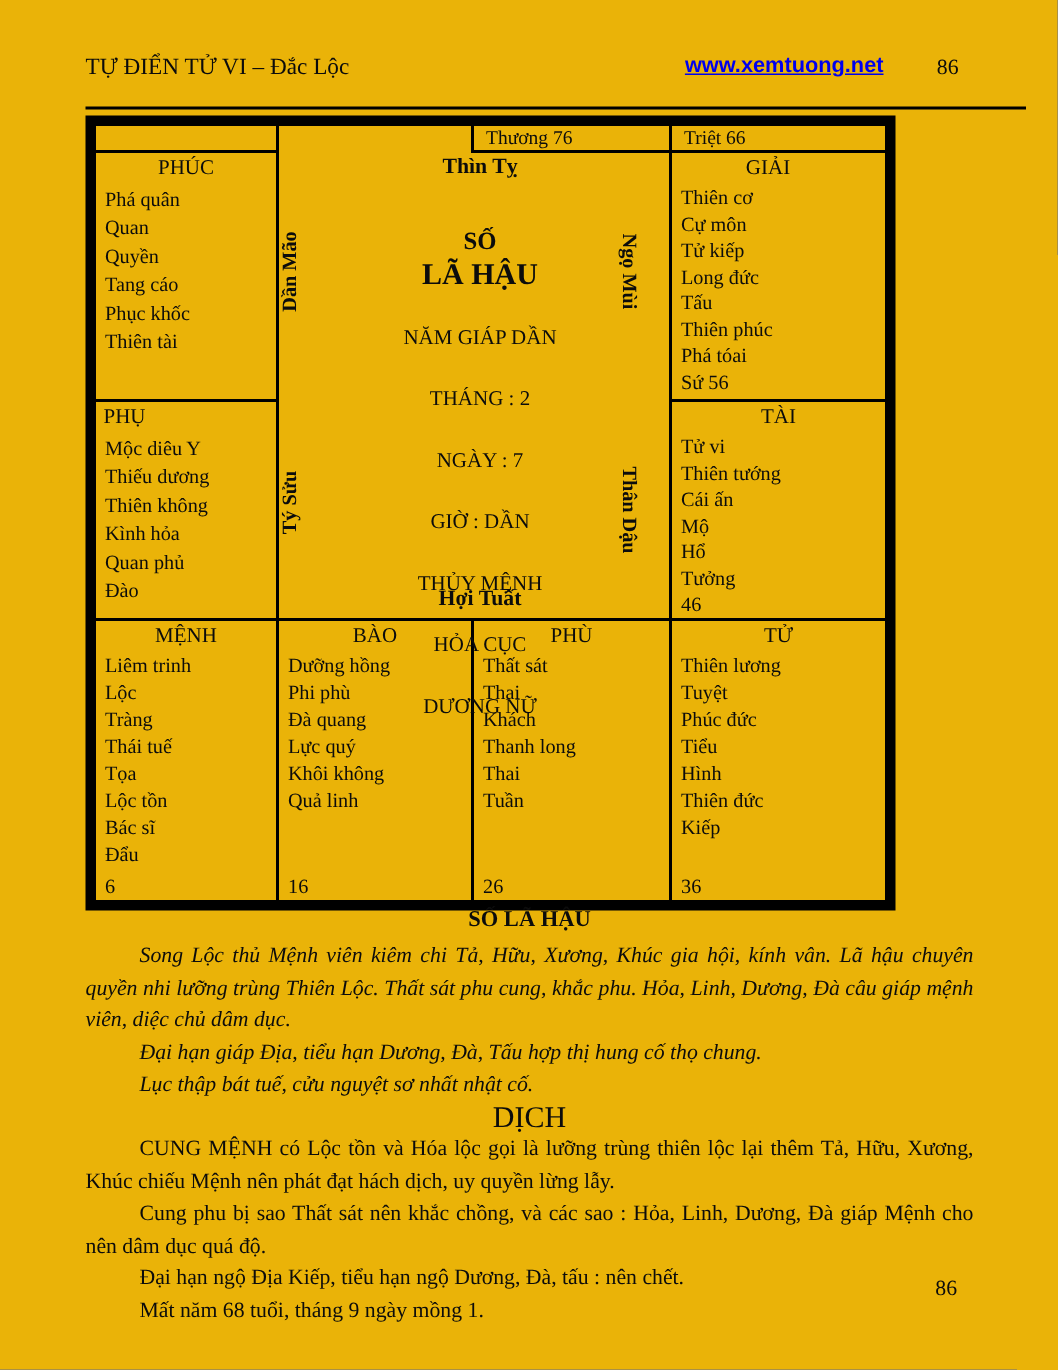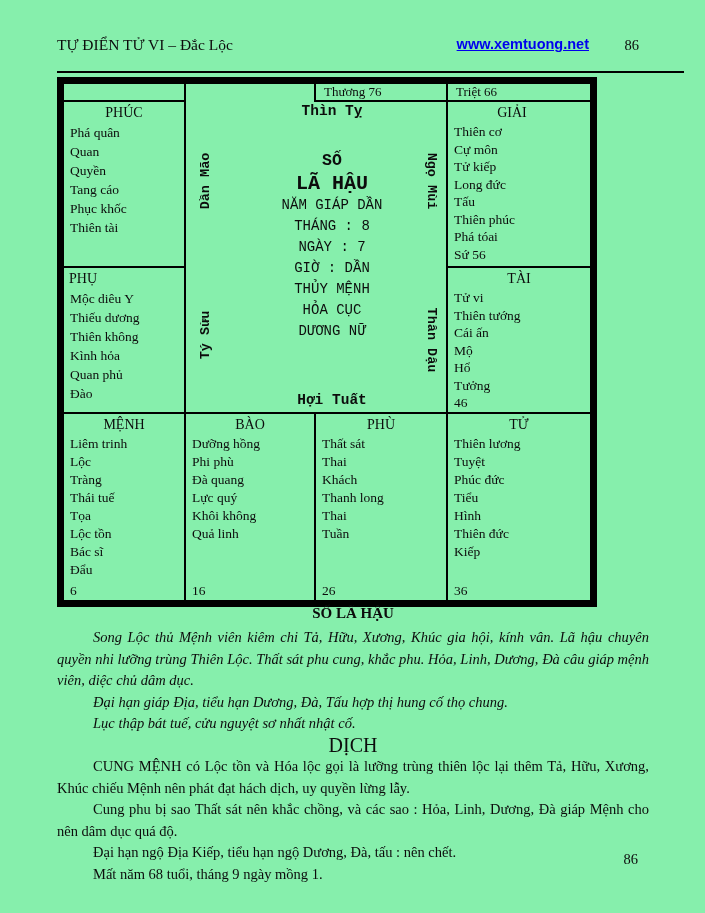--- a/index.html
+++ b/index.html
@@ -1,17 +1,17 @@
 <!DOCTYPE html>
 <html><head>
 <meta charset="utf-8">
 <style>
   html,body{margin:0;padding:0;background:#777;}
   .page{
-    position:relative;width:705px;height:913px;background:#86efac;
+    position:relative;width:705px;height:913px;background:#eab308;
     margin:0 auto;overflow:hidden;color:#0c0c0c;
     font-family:"Liberation Serif","DejaVu Serif",serif;
   }
   
   .pg-header{position:absolute;left:57px;top:36px;width:592px;height:22px;}
   .pg-title{position:absolute;left:0;top:0;font-size:15.5px;}
   .site-link{position:absolute;right:60px;top:0;font-family:"Liberation Sans","DejaVu Sans",sans-serif;
     font-weight:bold;font-size:14.5px;text-decoration:underline;cursor:pointer;}
   .pg-num-top{position:absolute;right:10px;top:1px;font-size:14.5px;}
   .rule{position:absolute;left:57px;top:71px;width:627px;height:2px;background:#000;}
@@ -20,27 +20,27 @@
   .vl,.hl{position:absolute;background:#000;}
   .cell{position:absolute;font-size:13.5px;line-height:19px;}
   .cell .ph{text-align:center;font-size:14px;line-height:20px;padding-top:1px;}
   .cell .ph.left{text-align:left;padding-left:5px;}
   .cell .it{padding-left:6px;white-space:nowrap;}
   .cell.tight .it{line-height:17.5px;}
   .cell.brow .it{line-height:18px;}
   .cnum{position:absolute;left:6px;bottom:1px;line-height:17px;}
   .strip{font-size:13px;line-height:16px;padding-left:8px;}
   
-  .center{position:absolute;left:124px;top:0;width:288px;height:328px;font-family:Liberation Mono, monospace;}
+  .center{position:absolute;left:112px;top:0;width:288px;height:328px;}
   .c-top{margin-top:18px;text-align:center;font-weight:bold;font-size:14.5px;line-height:19px;}
   .c-bottom{position:absolute;bottom:4px;left:0;width:100%;text-align:center;font-weight:bold;font-size:14.5px;}
   .c-main{margin-top:29px;text-align:center;}
   .c-t1{font-weight:bold;font-size:16.5px;line-height:22px;}
   .c-t2{font-weight:bold;font-size:20px;line-height:23px;}
-  .c-line{font-size:14px;line-height:21px;}
+  .c-line{font-size:14px;line-height:21px;margin-top:20px;}
   .rot{position:absolute;font-weight:bold;font-size:13.5px;white-space:nowrap;}
   .rot.ccw{transform:translate(-50%,-50%) rotate(-90deg);}
   .rot.cw{transform:translate(-50%,-50%) rotate(90deg);}
   
   .article{position:absolute;left:57px;top:602px;width:592px;}
   .art-title{text-align:center;font-weight:bold;font-size:15px;line-height:22px;margin-bottom:3px;}
   .article p{margin:0;font-size:14.5px;line-height:21.5px;text-align:justify;text-indent:36px;}
   .article p.ital{font-style:italic;}
   .dich{text-align:center;font-size:20px;line-height:21.5px;}
   .pg-num-bottom{position:absolute;right:67px;top:851px;font-size:14.5px;}
@@ -114,21 +114,21 @@
       <div class="it">Tưởng</div>
       <div class="it">46</div>
     </div>
 
     <div class="center">
       <div class="c-top">Thìn Tỵ</div>
       <div class="c-main">
         <div class="c-t1">SỐ</div>
         <div class="c-t2">LÃ HẬU</div>
         <div class="c-line">NĂM GIÁP DẦN</div>
-        <div class="c-line">THÁNG : 8</div>
+        <div class="c-line">THÁNG : 2</div>
         <div class="c-line">NGÀY : 7</div>
         <div class="c-line">GIỜ : DẦN</div>
         <div class="c-line">THỦY MỆNH</div>
         <div class="c-line">HỎA CỤC</div>
         <div class="c-line">DƯƠNG NỮ</div>
       </div>
       <div class="rot ccw" style="left:17px;top:97px">Dần Mão</div>
       <div class="rot cw" style="left:243px;top:97px">Ngọ Mùi</div>
       <div class="rot ccw" style="left:17px;top:251px">Tý Sửu</div>
       <div class="rot cw" style="left:243px;top:256px">Thân Dậu</div>

